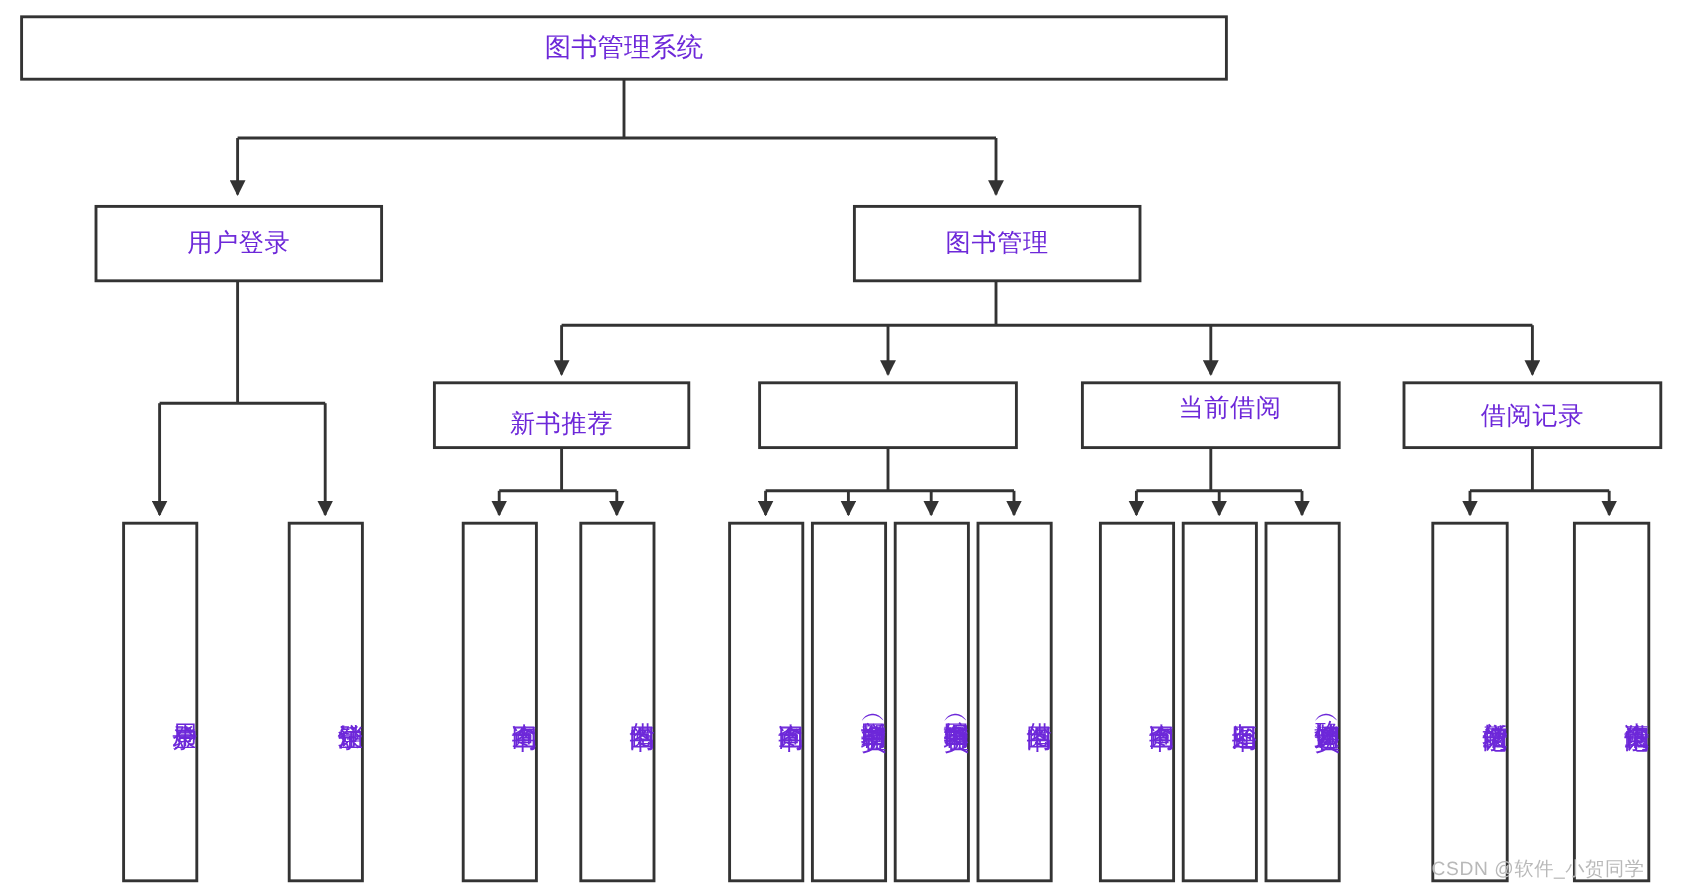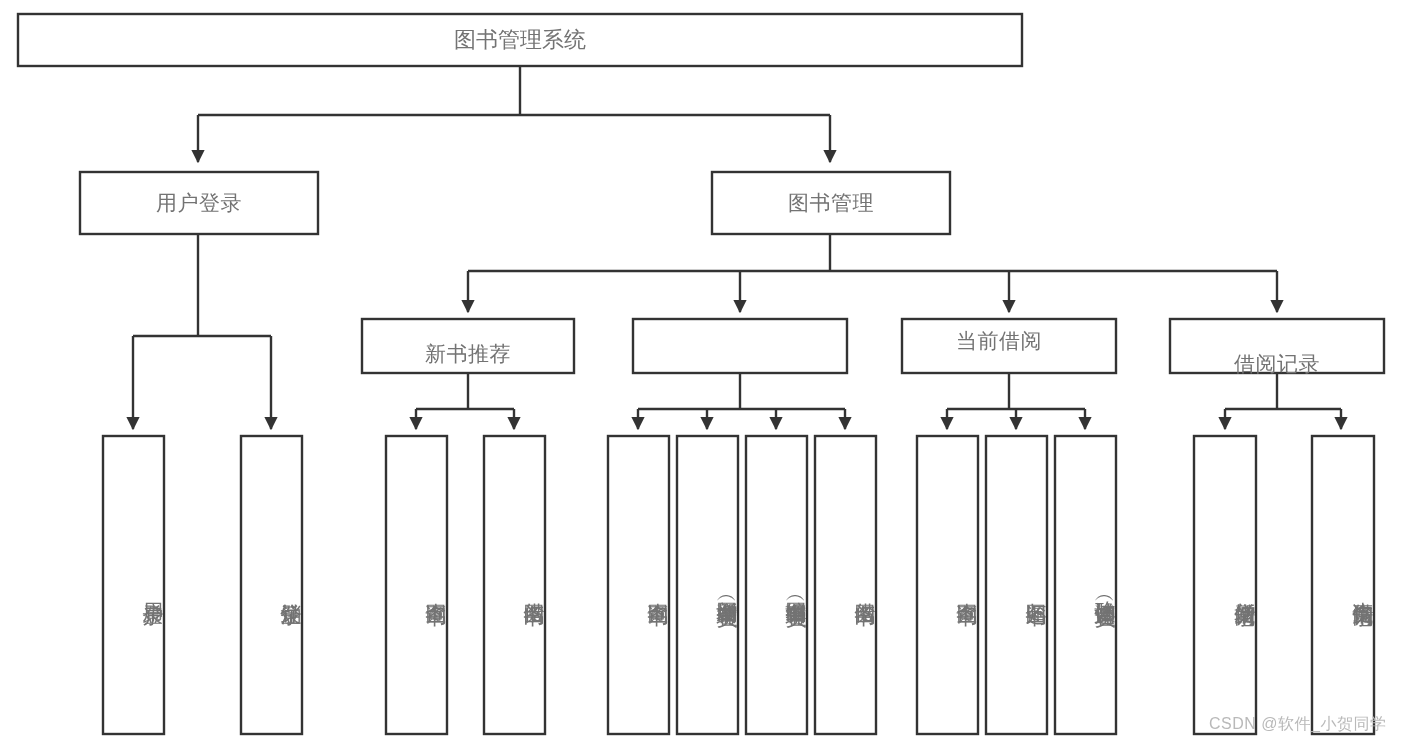--- a/index.html
+++ b/index.html
@@ -39,21 +39,21 @@
   .arrow-head {
     fill: #333333;
     stroke: none;
   }
   .node-label {
     position: absolute;
     display: flex;
     align-items: center;
     justify-content: center;
     text-align: left;
-    color: #737373;
+    color: #6d28d9;
     font-family: "Liberation Sans", "DejaVu Sans", sans-serif;
     box-sizing: border-box;
     pointer-events: none;
     user-select: none;
   }
   .label-h {
     font-size: 21px;
     letter-spacing: 0.5px;
     line-height: 1.2;
   }
@@ -71,21 +71,20 @@
     padding-top: 6px;
   }
   .watermark {
     position: absolute;
     font-size: 16px;
     color: #b9b9b9;
     letter-spacing: 0.5px;
     white-space: nowrap;
     font-family: "Liberation Sans", "DejaVu Sans", sans-serif;
     user-select: none;
-    padding-left: 16px;
   }
 </style>
 </head>
 <body>
 
 <div id="diagram-root">
 
   <svg id="tree-svg" viewBox="0 0 1405 747">
     <defs>
       <marker id="arrow" viewBox="0 0 10 10" refX="9" refY="5" markerWidth="5.5" markerHeight="5.5" orient="auto-start-reverse">
@@ -162,22 +161,22 @@
     <rect class="node-box" x="1194" y="436" width="62" height="298"></rect>
     <rect class="node-box" x="1312" y="436" width="62" height="298"></rect>
   </svg>
 
   <div class="node-label label-root" style="left:18px; top:14px; width:1004px; height:52px;">图书管理系统</div>
 
   <div class="node-label label-h" style="left:80px; top:172px; width:238px; height:62px;">用户登录</div>
   <div class="node-label label-h" style="left:712px; top:172px; width:238px; height:62px;">图书管理</div>
 
   <div class="node-label label-h" style="left:362px; top:319px; width:212px; height:70px;">新书推荐</div>
-  <div class="node-label label-h" style="left:892px; top:319px; width:214px; height:44px;">当前借阅</div>
-  <div class="node-label label-h" style="left:1170px; top:337px; width:214px; height:54px;">借阅记录</div>
+  <div class="node-label label-h" style="left:918px; top:319px; width:214px; height:44px;">当前借阅</div>
+  <div class="node-label label-h" style="left:1170px; top:320px; width:214px; height:54px;">借阅记录</div>
 
   <div class="node-label label-v" style="left:103px; top:436px; width:61px; height:298px;">用户登录</div>
   <div class="node-label label-v" style="left:241px; top:436px; width:61px; height:298px;">注销登录</div>
 
   <div class="node-label label-v" style="left:386px; top:436px; width:61px; height:298px;">查询图书</div>
   <div class="node-label label-v" style="left:484px; top:436px; width:61px; height:298px;">借阅图书</div>
 
   <div class="node-label label-v" style="left:608px; top:436px; width:61px; height:298px;">查询图书</div>
   <div class="node-label label-v" style="left:677px; top:436px; width:61px; height:298px;">新增图书（管理员）</div>
   <div class="node-label label-v" style="left:746px; top:436px; width:61px; height:298px;">编辑图书（管理员）</div>

